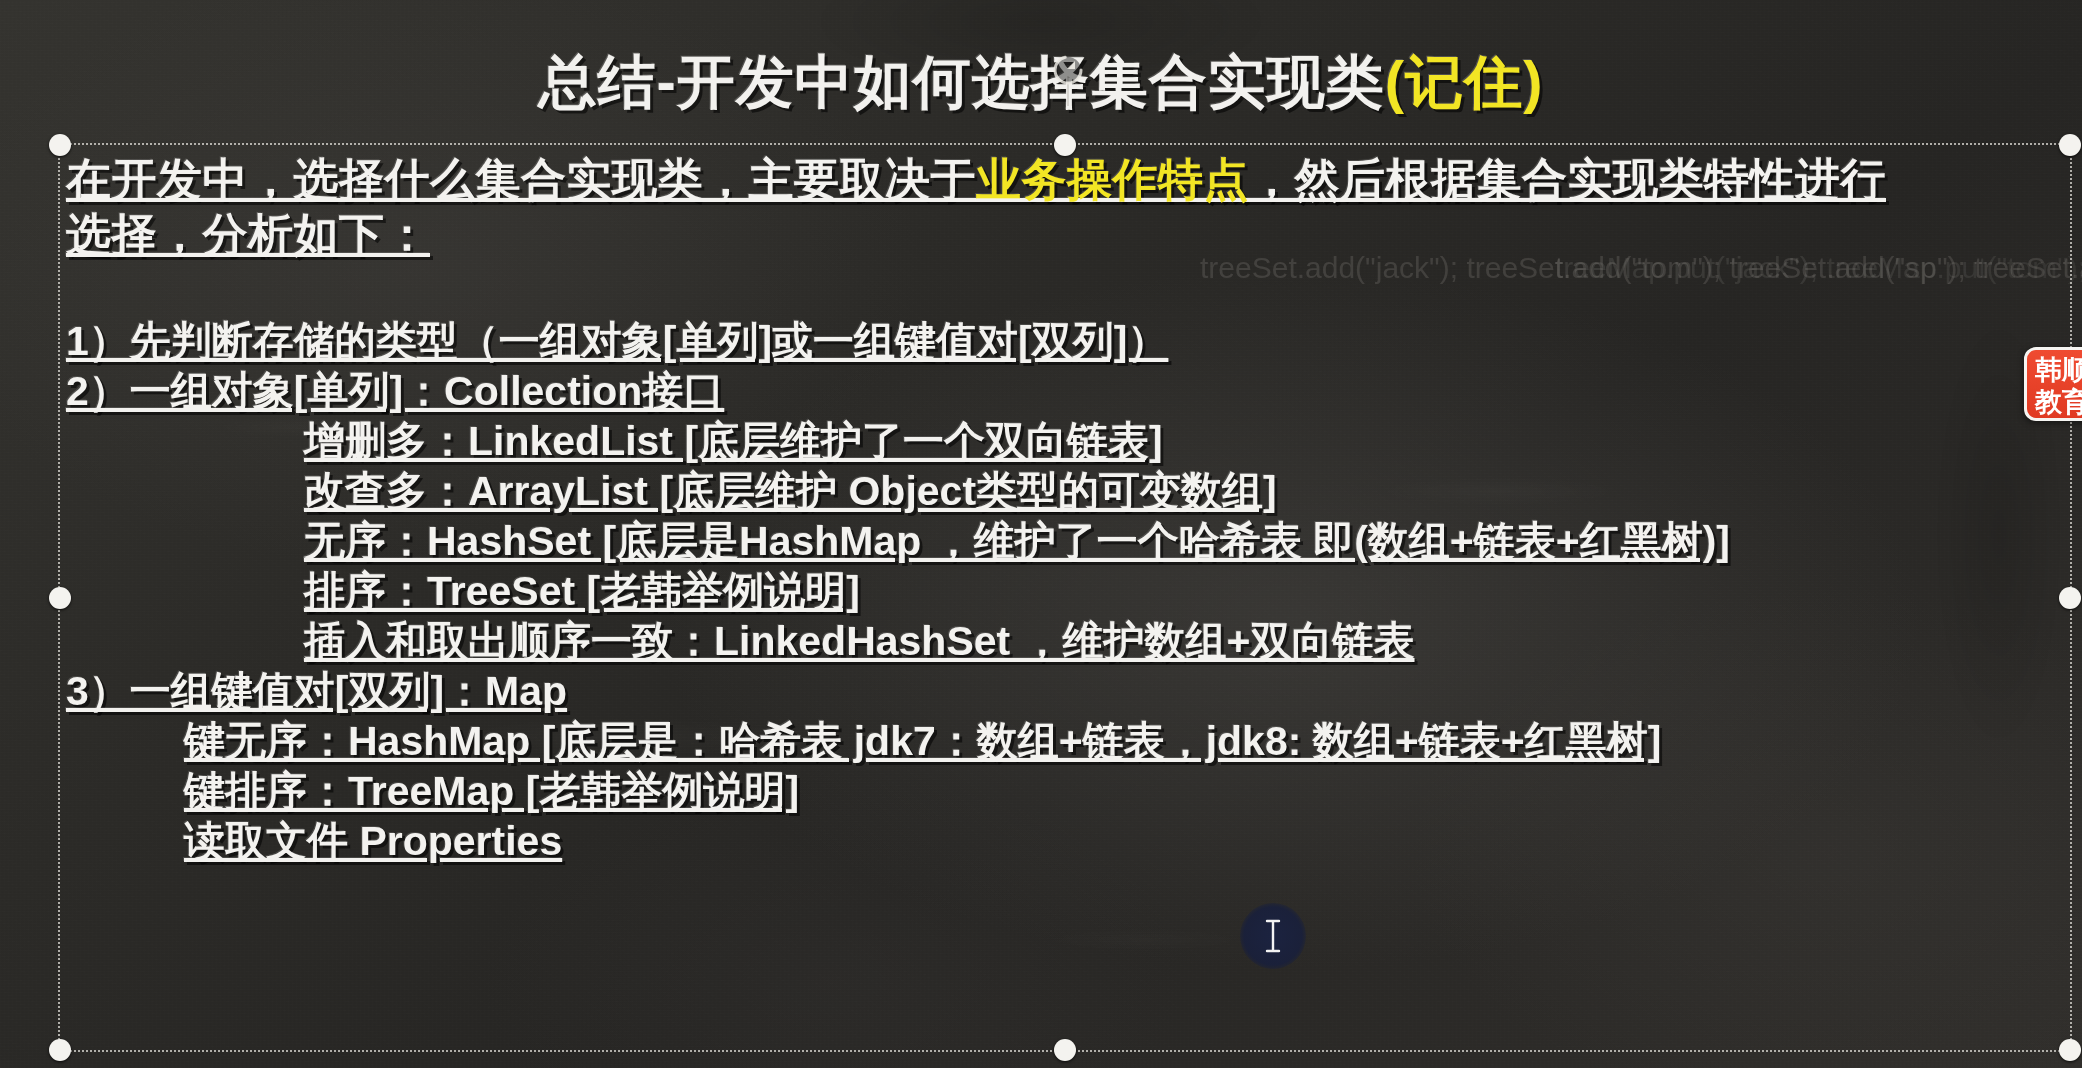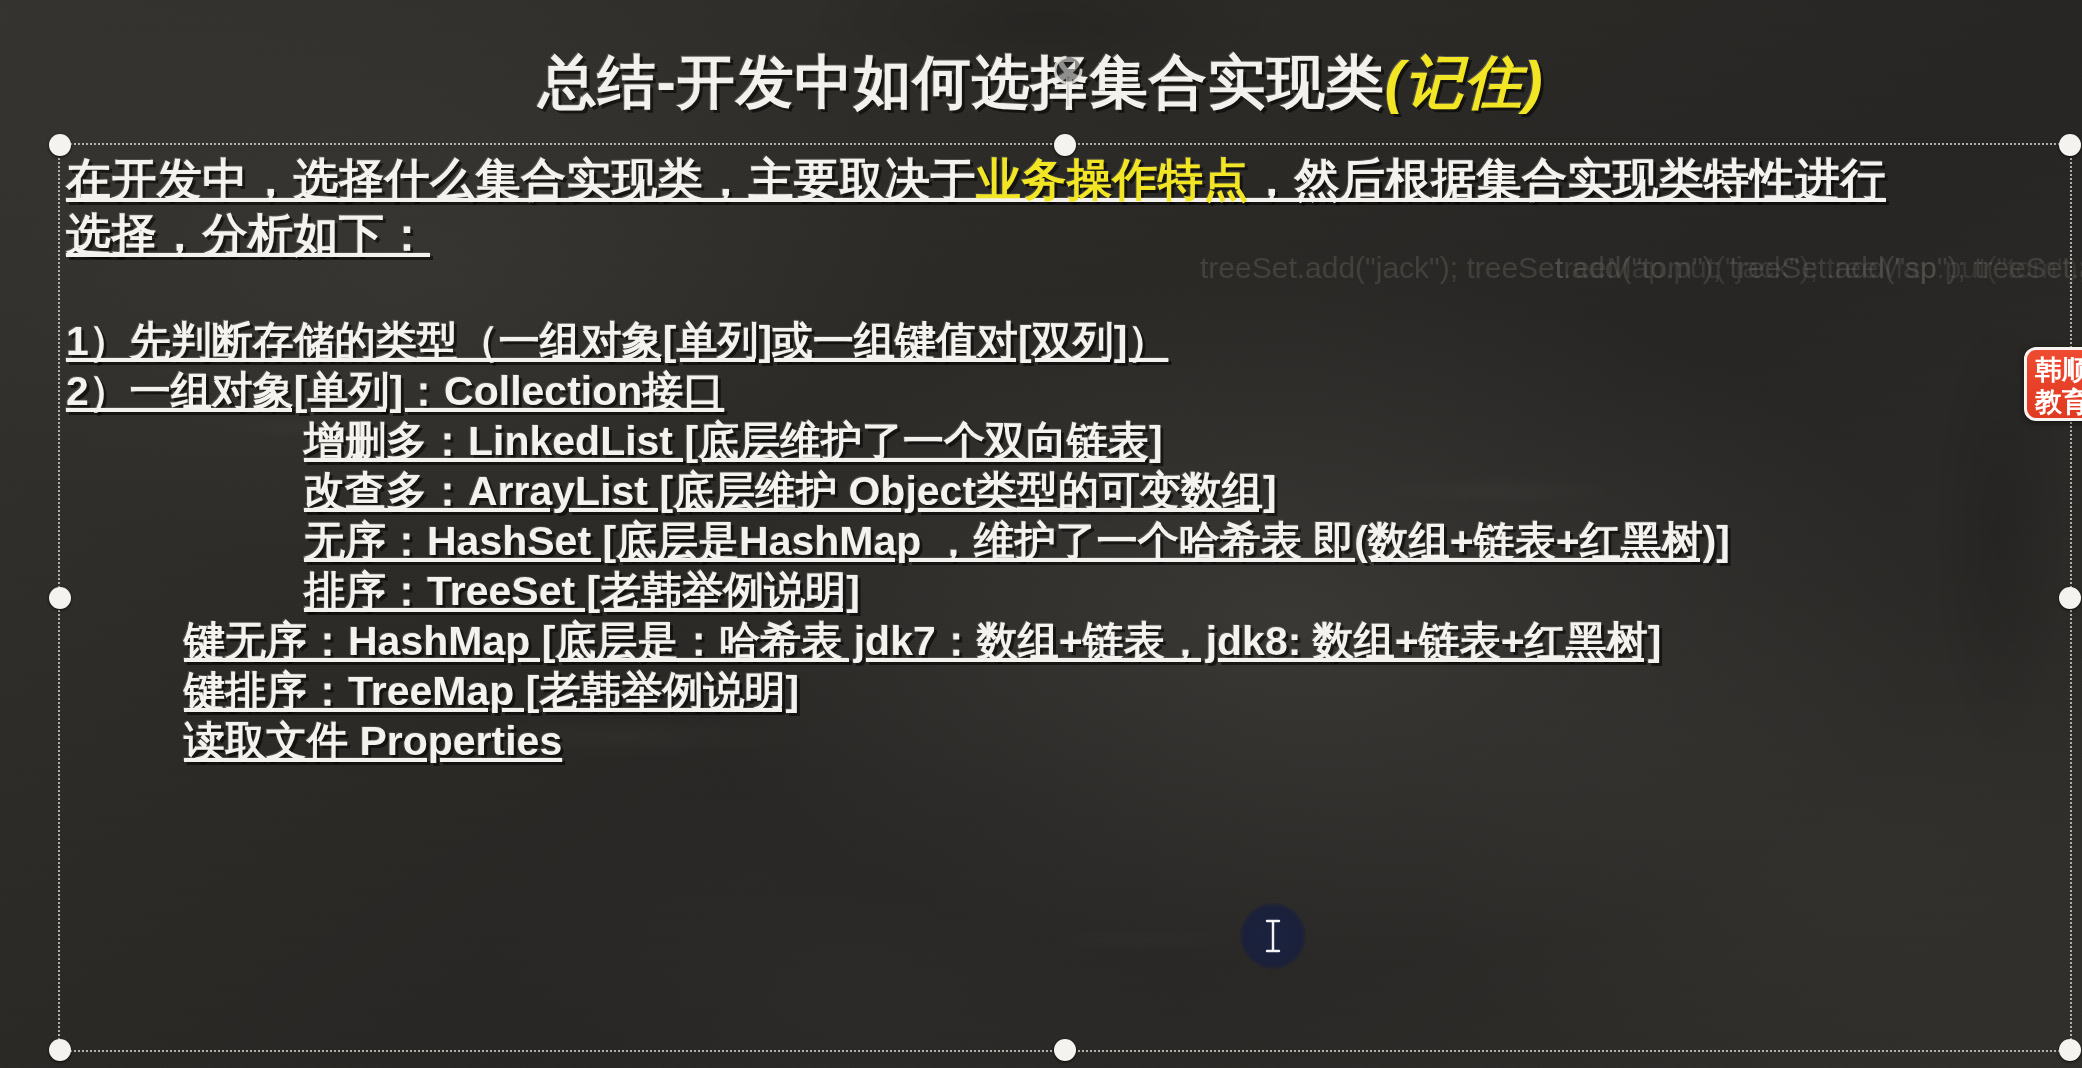--- a/index.html
+++ b/index.html
@@ -82,21 +82,21 @@
     top: 44px;
     width: 2082px;
     text-align: center;
     font-size: 58px;
     font-weight: bold;
     letter-spacing: 1px;
     color: #f2f1ee;
     text-shadow: 3px 3px 0 rgba(0,0,0,0.55), -1px -1px 0 rgba(255,255,255,0.18);
     white-space: nowrap;
   }
-  #title .hl { color: #f2e524; font-style: italic; }
+  #title .hl { color: #f2e524; }
 
   
   #selbox {
     position: absolute;
     left: 58px;
     top: 143px;
     width: 2014px;
     height: 909px;
     border: 2px dotted rgba(215,213,207,0.78);
     box-sizing: border-box;
@@ -215,20 +215,22 @@
     <div class="intro ln"><span>在开发中，选择什么集合实现类，主要取决于</span><span class="hl">业务操作特点</span><span>，然后根据集合实现类特性进行</span></div>
     <div class="intro ln">选择，分析如下：</div>
     <div class="spacer"></div>
     <div id="outline">
         <div class="ln ind1">1）先判断存储的类型（一组对象[单列]或一组键值对[双列]）</div>
         <div class="ln ind1">2）一组对象[单列]：Collection接口</div>
         <div class="ln ind3">增删多：LinkedList [底层维护了一个双向链表]</div>
         <div class="ln ind3">改查多：ArrayList [底层维护 Object类型的可变数组]</div>
         <div class="ln ind3">无序：HashSet [底层是HashMap ，维护了一个哈希表  即(数组+链表+红黑树)]</div>
         <div class="ln ind3">排序：TreeSet [老韩举例说明]</div>
+        <div class="ln ind3">插入和取出顺序一致：LinkedHashSet ，维护数组+双向链表</div>
+        <div class="ln ind1">3）一组键值对[双列]：Map</div>
         <div class="ln ind2">键无序：HashMap [底层是：哈希表  jdk7：数组+链表，jdk8: 数组+链表+红黑树]</div>
         <div class="ln ind2">键排序：TreeMap [老韩举例说明]</div>
         <div class="ln ind2">读取文件  Properties</div>
       </div>
   </div>
 
   <div id="selbox">
     <div class="handle" style="left:0;top:0;"></div>
     <div class="handle" style="left:50%;top:0;"></div>
     <div class="handle" style="left:100%;top:0;"></div>

